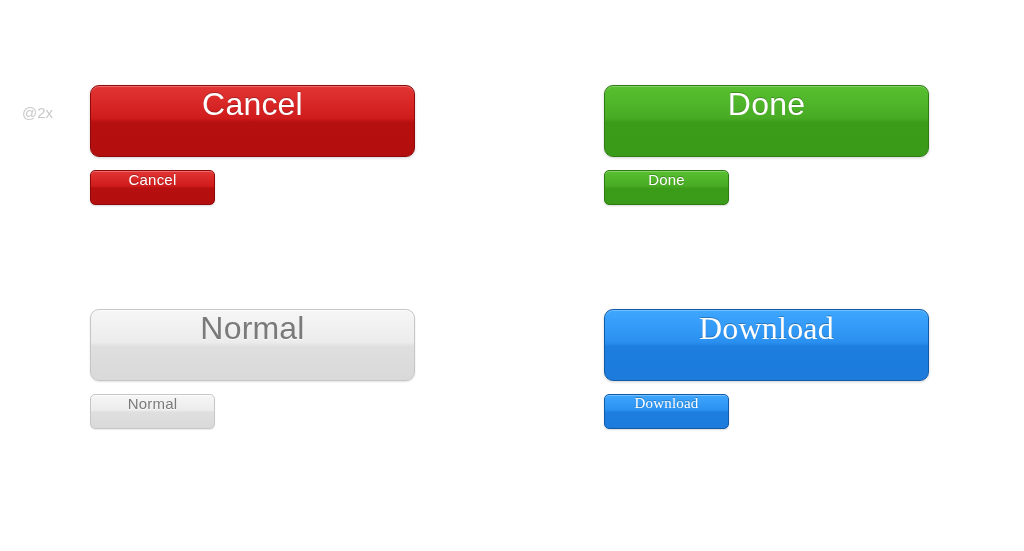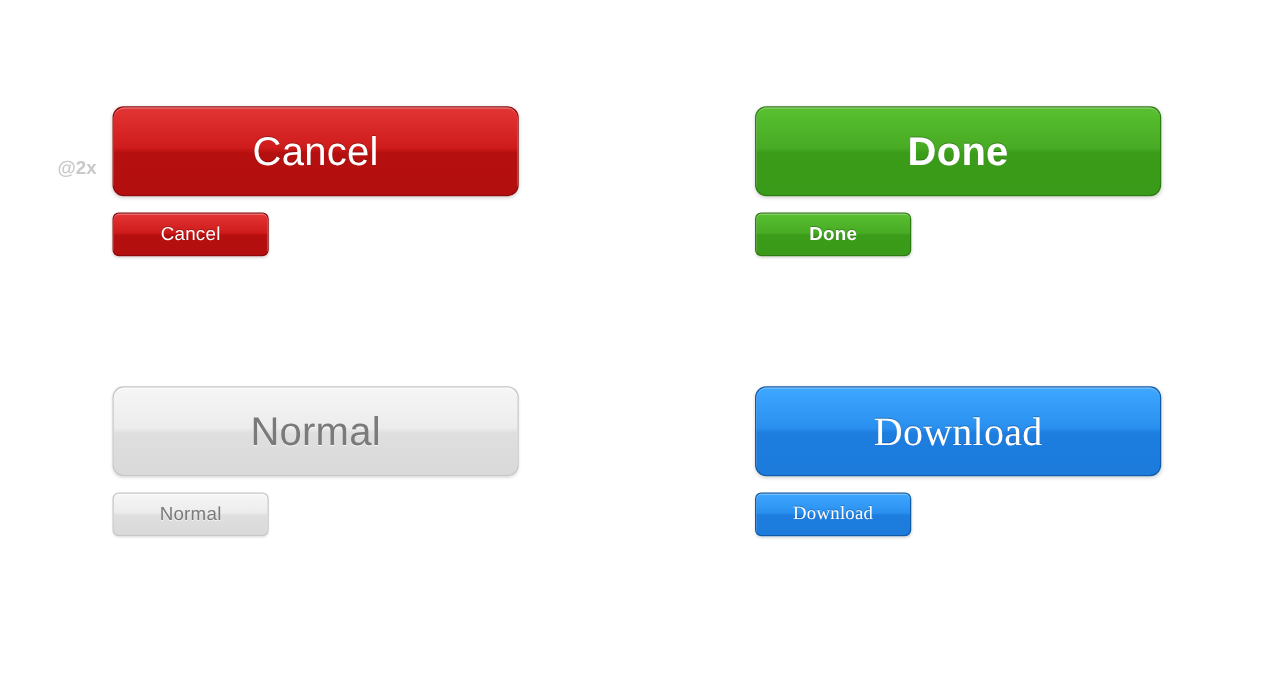--- a/index.html
+++ b/index.html
@@ -13,30 +13,29 @@
     -webkit-font-smoothing: antialiased;
   }
   .canvas {
     position: relative;
     width: 1024px;
     height: 551px;
   }
   .at2x-label {
     position: absolute;
     left: 22px;
-    top: 126px;
+    top: 104px;
     font-size: 15px;
-    font-weight: 700;
+    font-weight: 400;
     color: #c9c9c9;
     letter-spacing: 0;
-    margin-left: 24px;
   }
   .btn {
     display: inline-flex;
-    align-items: center;
+    align-items: flex-start;
     justify-content: center;
     border-radius: 8px;
     color: #fff;
     font-weight: 400;
     cursor: pointer;
     user-select: none;
     position: absolute;
     box-shadow: inset 0 1px 0 rgba(255,255,255,0.28),
                 0 1px 3px rgba(0,0,0,0.18);
     border: 1px solid rgba(0,0,0,0.25);
@@ -59,21 +58,20 @@
   }
   
   .btn-red {
     background: linear-gradient(to bottom, #e33535 0%, #cf1b1b 46%, #b50f0f 52%, #b40f0f 100%);
     border-color: #8e0a0a;
   }
   
   .btn-green {
     background: linear-gradient(to bottom, #58c030 0%, #48ab24 46%, #3a9c19 52%, #3a9a19 100%);
     border-color: #2e7b12;
-    font-weight: bold;
   }
   
   .btn-grey {
     background: linear-gradient(to bottom, #f6f6f6 0%, #ececec 46%, #dfdfdf 52%, #d9d9d9 100%);
     border-color: #c6c6c6;
     color: #7a7a7a;
     text-shadow: 0 1px 0 rgba(255,255,255,0.7);
     box-shadow: inset 0 1px 0 rgba(255,255,255,0.7),
                 0 1px 2px rgba(0,0,0,0.12);
   }

